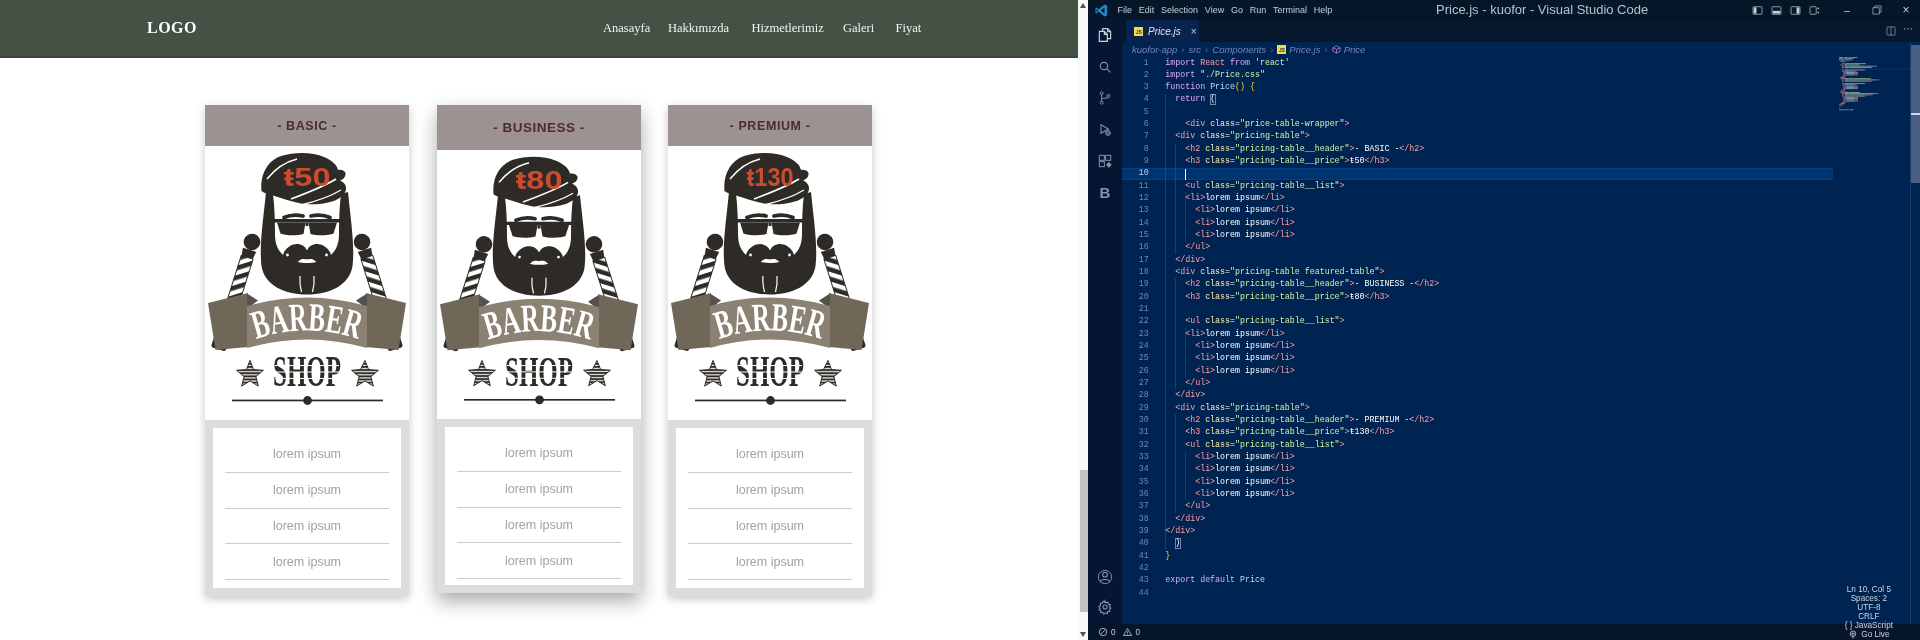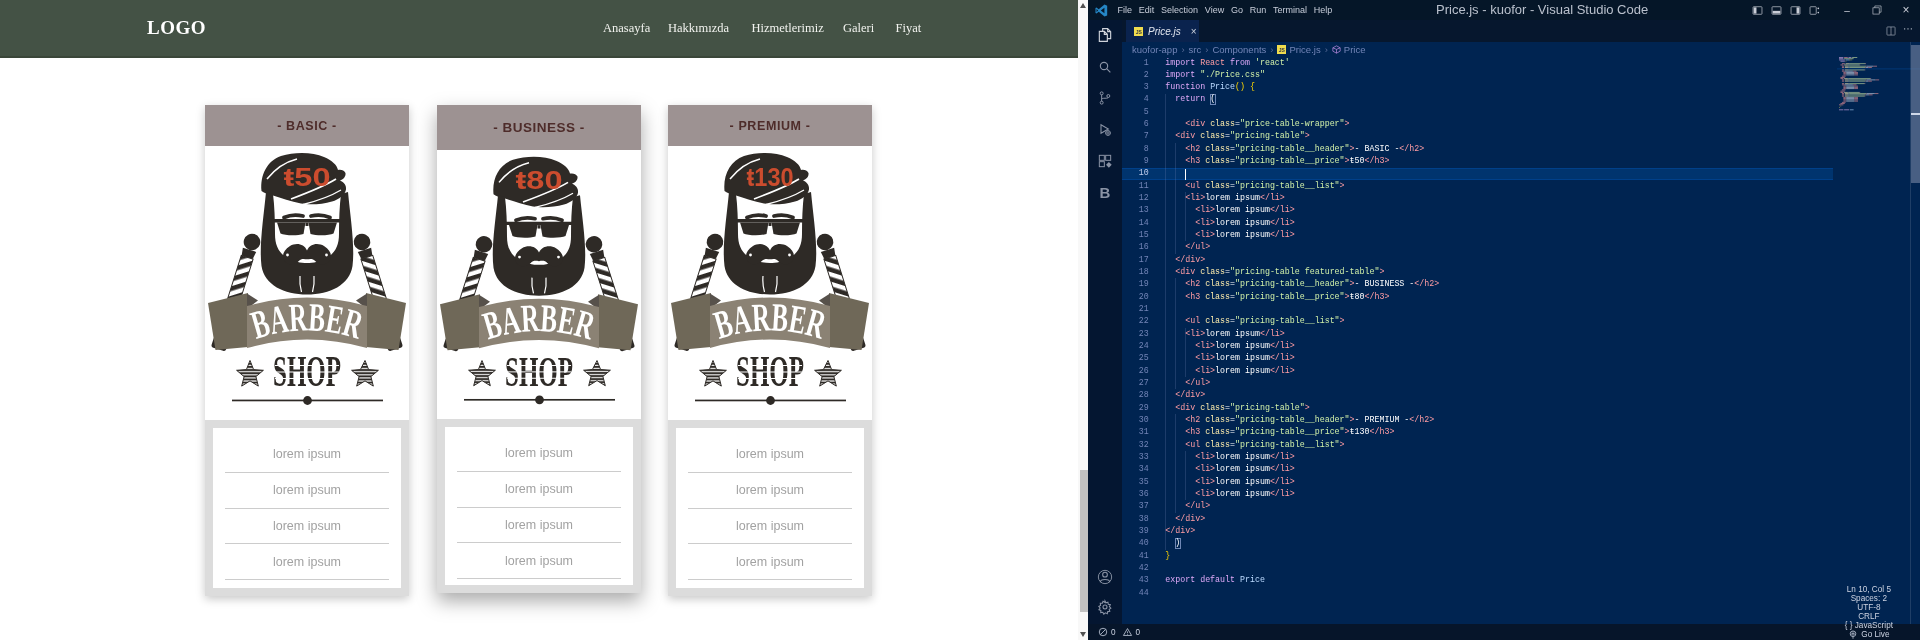--- a/index.html
+++ b/index.html
@@ -3,21 +3,21 @@
 <meta charset="utf-8">
 <style>
   html,body{margin:0;padding:0;width:1920px;height:640px;overflow:hidden;background:#fff;
     font-family:"Liberation Sans",sans-serif;}
   .abs{position:absolute;}
   
   #browser{position:absolute;left:0;top:0;width:1089px;height:640px;background:#fff;}
   #hdr{position:absolute;left:0;top:0;width:1078px;height:58px;background:#445245;
        border-bottom:2px solid #3a4639;box-sizing:border-box;}
   #logo{position:absolute;left:147px;top:0;line-height:56px;color:#fff;
-        font-family:"Liberation Serif",serif;font-weight:bold;font-size:19px;letter-spacing:0.5px;}
+        font-family:"Liberation Serif",serif;font-weight:bold;font-size:16px;letter-spacing:0.5px;}
   #nav{position:absolute;left:0;top:0;width:1078px;height:56px;
        font-family:"Liberation Serif",serif;font-size:12.5px;color:#f2f3ef;}
   #nav span{position:absolute;top:0;line-height:56px;}
   
   .card{position:absolute;top:105px;width:204px;background:#fff;box-shadow:0 3px 9px rgba(0,0,0,.22);}
   .band{height:41px;background:#9d9292;display:flex;align-items:center;justify-content:center;
         color:#4e2c2a;font-weight:bold;font-size:12.5px;letter-spacing:0.6px;}
   .featured .band{height:45px;font-size:13.5px;letter-spacing:0.5px;}
   .art{position:relative;height:274px;background:#fff;}
   .featured .art{height:269px;}
@@ -38,21 +38,21 @@
       display:flex;align-items:center;}
   #titlebar .m{padding:0 3.4px;font-size:9px;}
   #wtitle{position:absolute;left:348px;top:0;line-height:20px;color:#b9c0cc;font-size:13px;}
   #wicons{position:absolute;right:0;top:0;height:20px;display:flex;align-items:center;}
   #tabsbar{position:absolute;left:0;top:20px;width:832px;height:22px;background:#06172e;}
   #tab1{position:absolute;left:38px;top:0;width:73px;height:22px;background:#0a234e;
         display:flex;align-items:center;color:#dfe4ee;}
   #tab1 .lbl{font-style:italic;font-size:10px;margin-left:5px;}
   #tab1 .x{margin-left:10px;color:#cfd5df;font-size:10px;}
   #crumbs{position:absolute;left:0;top:42px;width:832px;height:15px;z-index:5;
-      display:flex;align-items:center;color:#7285b7;font-size:9.5px;}
+      display:flex;align-items:center;color:#7285b7;font-size:9.5px;font-style:italic;}
   #crumbs .sep{margin:0 4px;color:#5a6d99;}
   #activity{position:absolute;left:0;top:20px;width:34px;height:604px;background:#041631;}
   #activity svg{position:absolute;left:9px;}
   #editor{position:absolute;left:34px;top:42px;width:798px;height:582px;background:#002451;overflow:hidden;}
   #hl10{position:absolute;left:0;top:126px;width:710.7px;height:12.33px;background:#00346e;
         border-top:1px solid #00408a;border-bottom:1px solid #00408a;box-sizing:border-box;}
   .guide{position:absolute;width:1px;background:rgba(114,133,183,.25);}
   #cursor{position:absolute;left:63.2px;top:126.6px;width:1px;height:11.5px;background:#fff;}
   #gutter{position:absolute;left:0;top:14.5px;width:26.7px;text-align:right;color:#7285b7;
      font-family:"Liberation Mono",monospace;font-size:8.3px;line-height:12.33px;}

